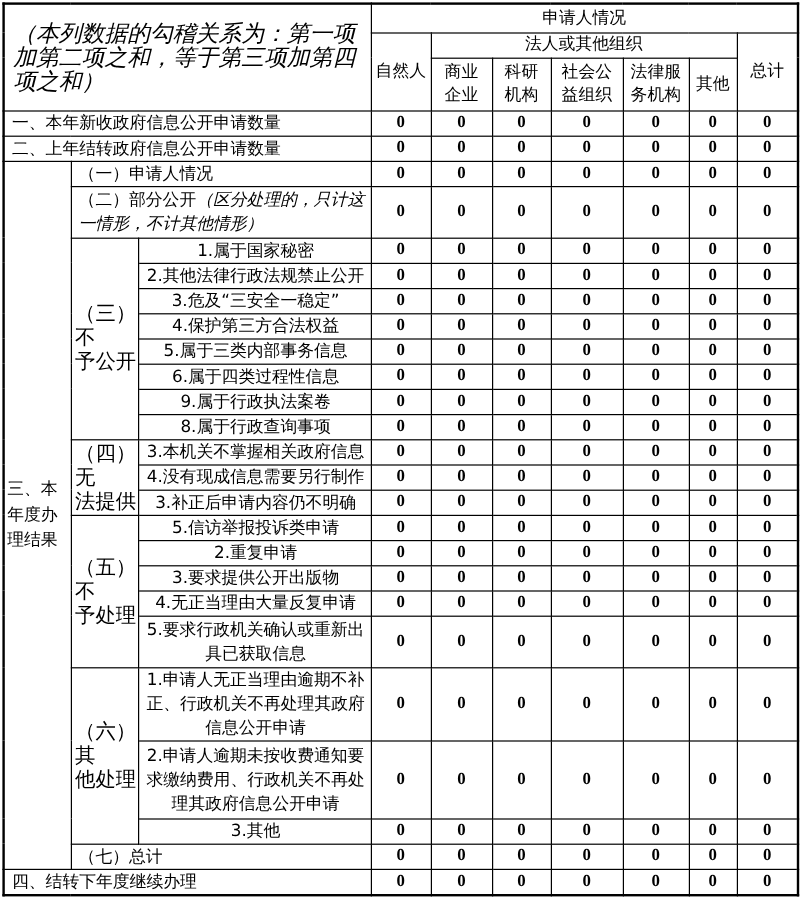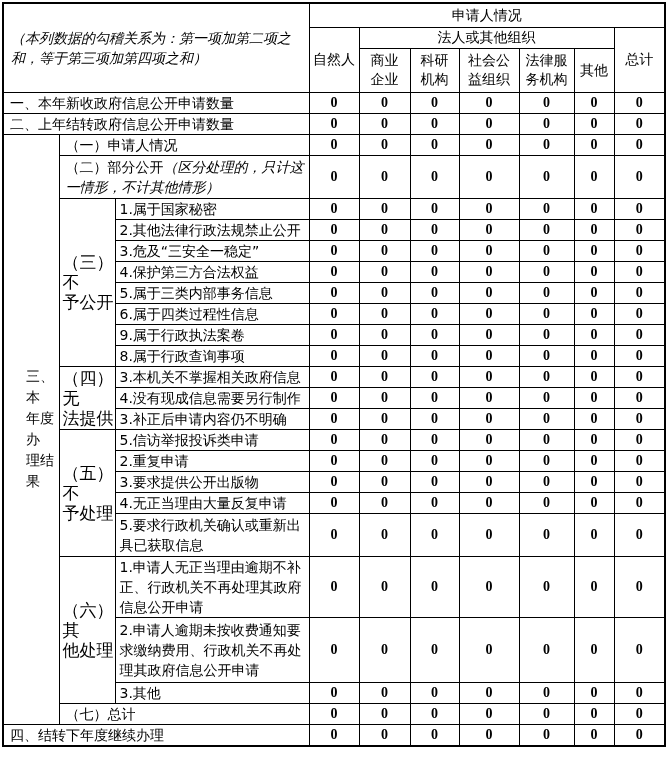--- a/index.html
+++ b/index.html
@@ -19,42 +19,42 @@
     border:1px solid #000;
     font-size:14px;
     line-height:20px;
     padding:0 2px 0 6px;
     vertical-align:middle;
     overflow:hidden;
     word-break:break-all;
   }
   .note{
     font-style:italic;
-    font-size:14px;
+    font-size:19px;
     line-height:20px;
     padding:2px 4px 2px 7px;
   }
   .hdr{
     text-align:center;
     padding:0;
     white-space:pre-line;
     line-height:19px;
   }
   .sec{               
     white-space:pre-line;
-    padding:0 1px 0 22px;
+    padding:0 1px 0 2px;
     line-height:21px;
   }
   .grp{               
     white-space:pre-line;
     font-size:17px;
     padding:0 1px 0 3px;
     line-height:20px;
   }
-  .sub{padding-left:4px;}
+  .sub{padding-left:4px;text-align:center;}
   .inote{font-style:italic;}
   .num{
     font-family:"Liberation Serif","DejaVu Serif",serif;
     font-weight:700;
     font-size:14px;
     text-align:center;
     padding:0;
   }
 </style>
 </head>

